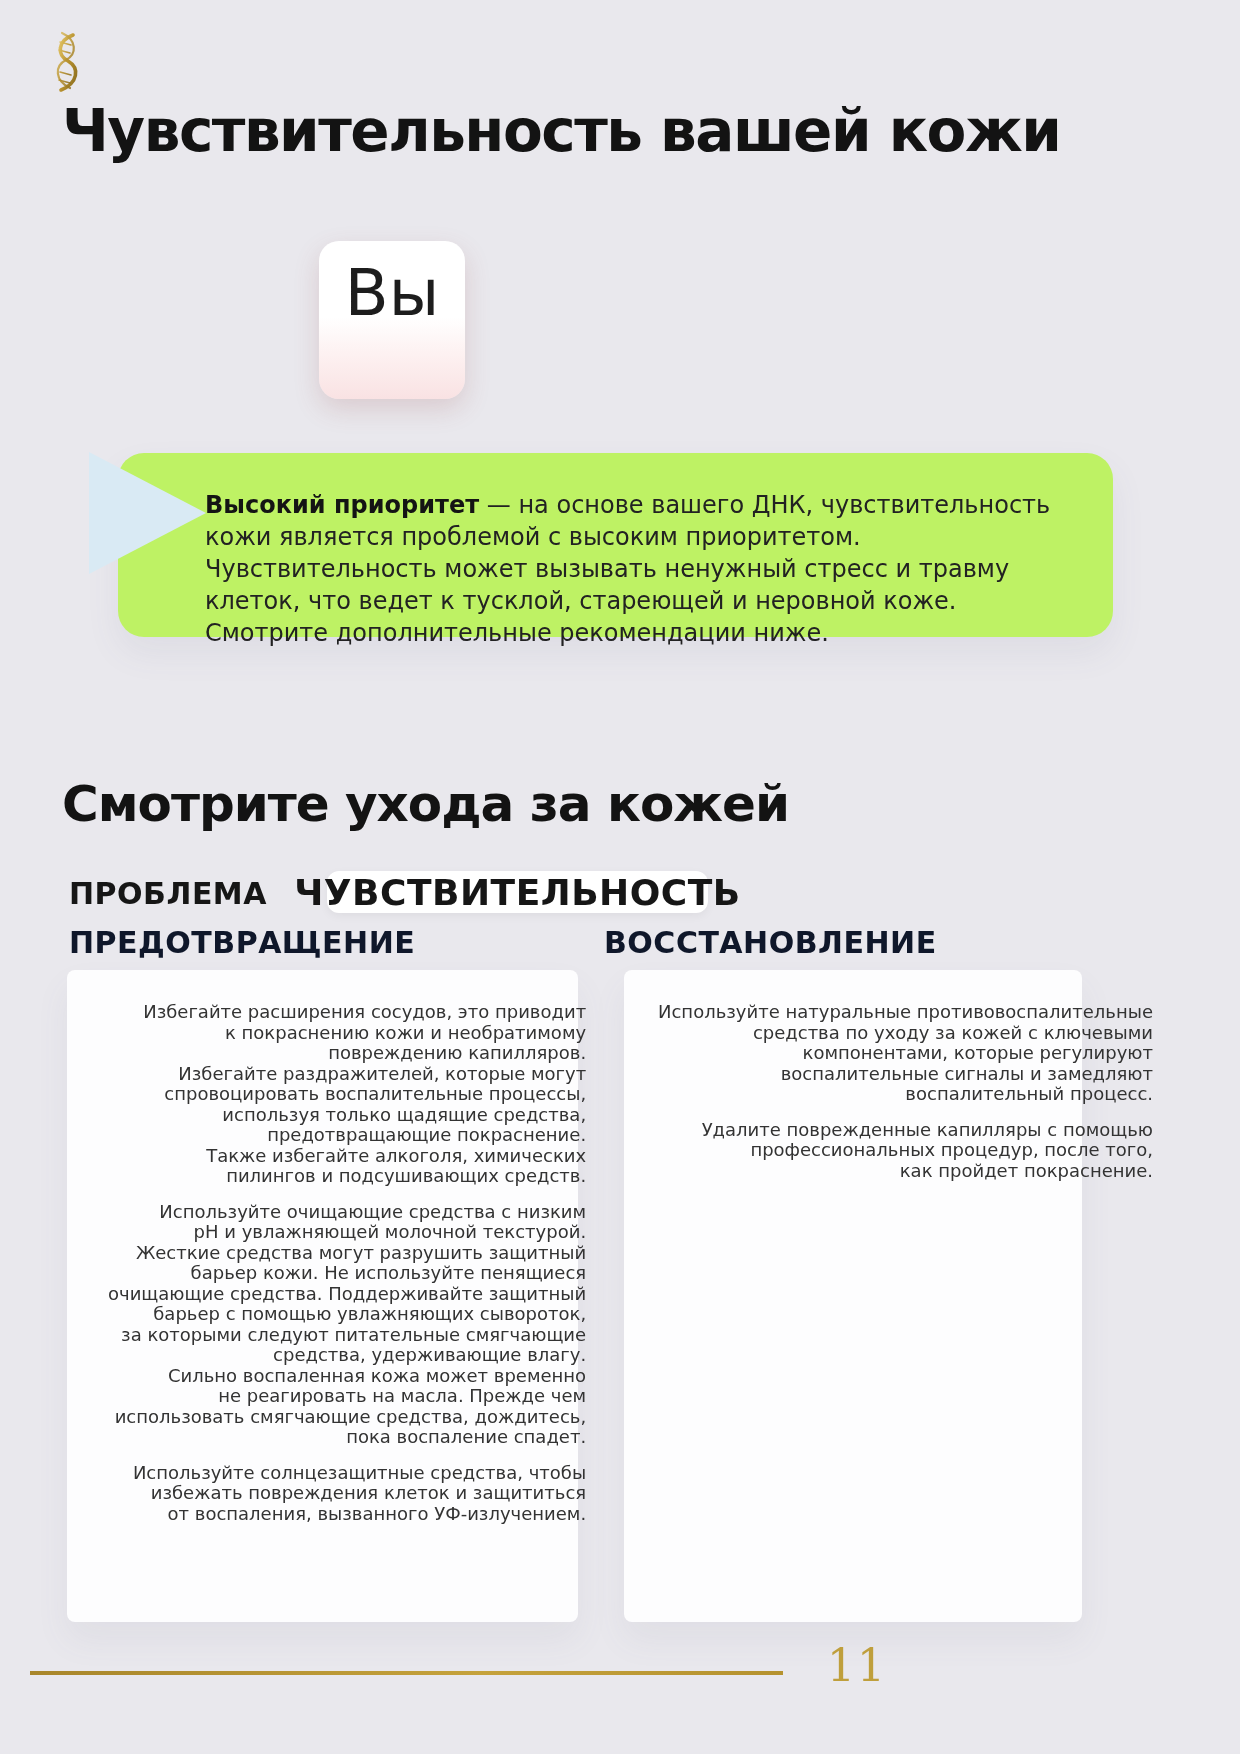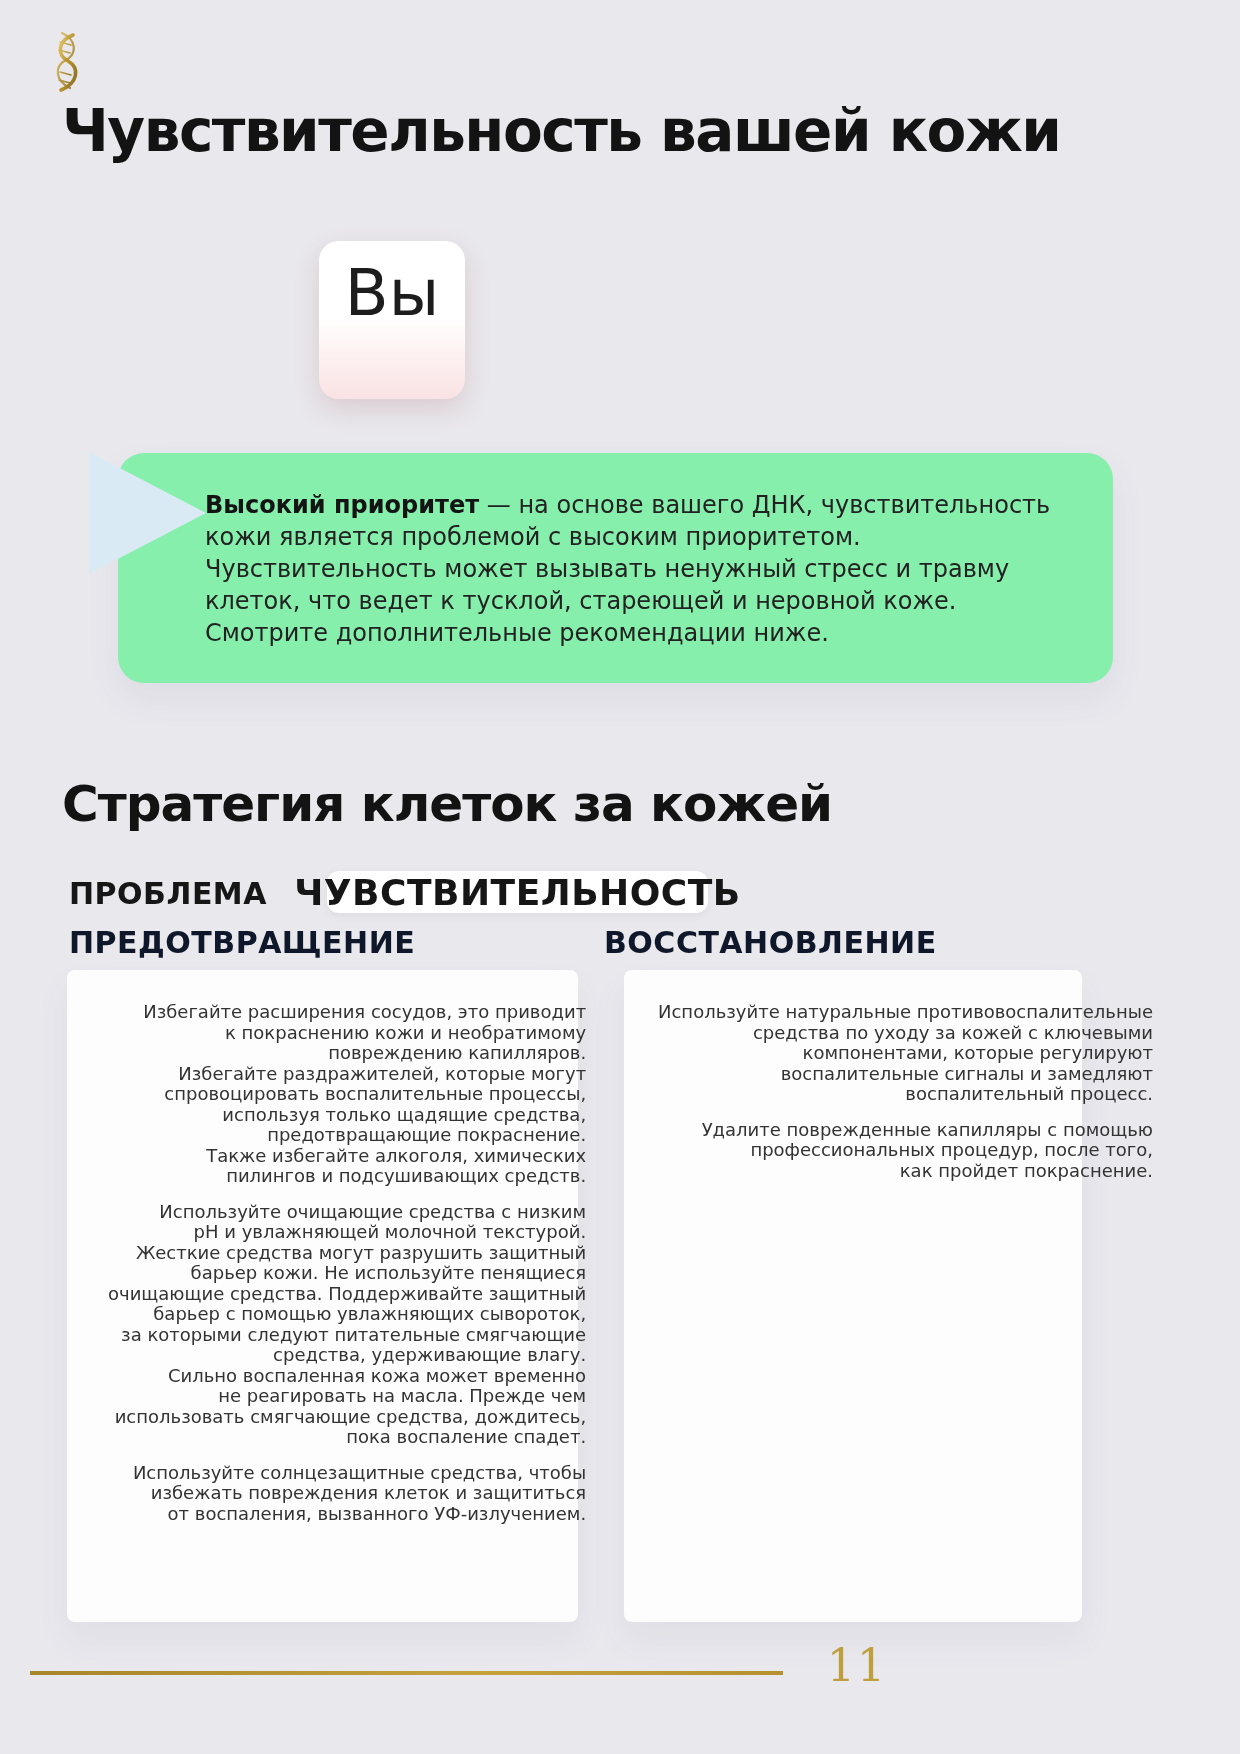--- a/index.html
+++ b/index.html
@@ -37,22 +37,22 @@
     background:linear-gradient(180deg,#ffffff 0%,#ffffff 48%,#fdf1f1 72%,#f9e2e3 100%);
     box-shadow:0 10px 26px rgba(150,70,70,.18);
     margin-top:40px;
   }
   .you-card .you-text{
     display:inline-block;margin-top:20px;font-size:64px;line-height:1;
     font-weight:400;color:#1d1d1d;
   }
   
   .callout{
-    position:absolute;left:118px;top:453px;width:995px;height:230px;
-    background:#86efac;border-radius:26px;z-index:1;
+    position:absolute;left:118px;top:453px;width:995px;height:184px;
+    background:#bef264;border-radius:26px;z-index:1;
     box-shadow:0 16px 34px rgba(95,95,125,.08);
   }
   .pointer{
     position:absolute;left:89px;top:452px;width:117px;height:122px;z-index:2;
     background:#d9eaf4;clip-path:polygon(0 0,100% 50%,0 100%);
   }
   .callout-text{
     position:absolute;left:87px;top:36px;
     font-size:24px;line-height:32px;color:#222;white-space:pre;
   }
@@ -134,21 +134,21 @@
 
   <div class="pointer"></div>
   <div class="callout">
     <div class="callout-text"><b>Высокий приоритет</b><span> — на основе вашего ДНК, чувствительность
 кожи является проблемой с высоким приоритетом.
 Чувствительность может вызывать ненужный стресс и травму
 клеток, что ведет к тусклой, стареющей и неровной коже.
 Смотрите дополнительные рекомендации ниже.</span></div>
   </div>
 
-  <div class="title2">Стратегия клеток за кожей</div>
+  <div class="title2">Смотрите ухода за кожей</div>
 
   <div class="problem-label">ПРОБЛЕМА</div>
   <div class="problem-pill">ЧУВСТВИТЕЛЬНОСТЬ</div>
 
   <div class="col-head c-left">ПРЕДОТВРАЩЕНИЕ</div>
   <div class="col-head c-right">ВОССТАНОВЛЕНИЕ</div>
 
   <div class="card c-left">
     <div class="inner">
       <p>Избегайте расширения сосудов, это приводит

